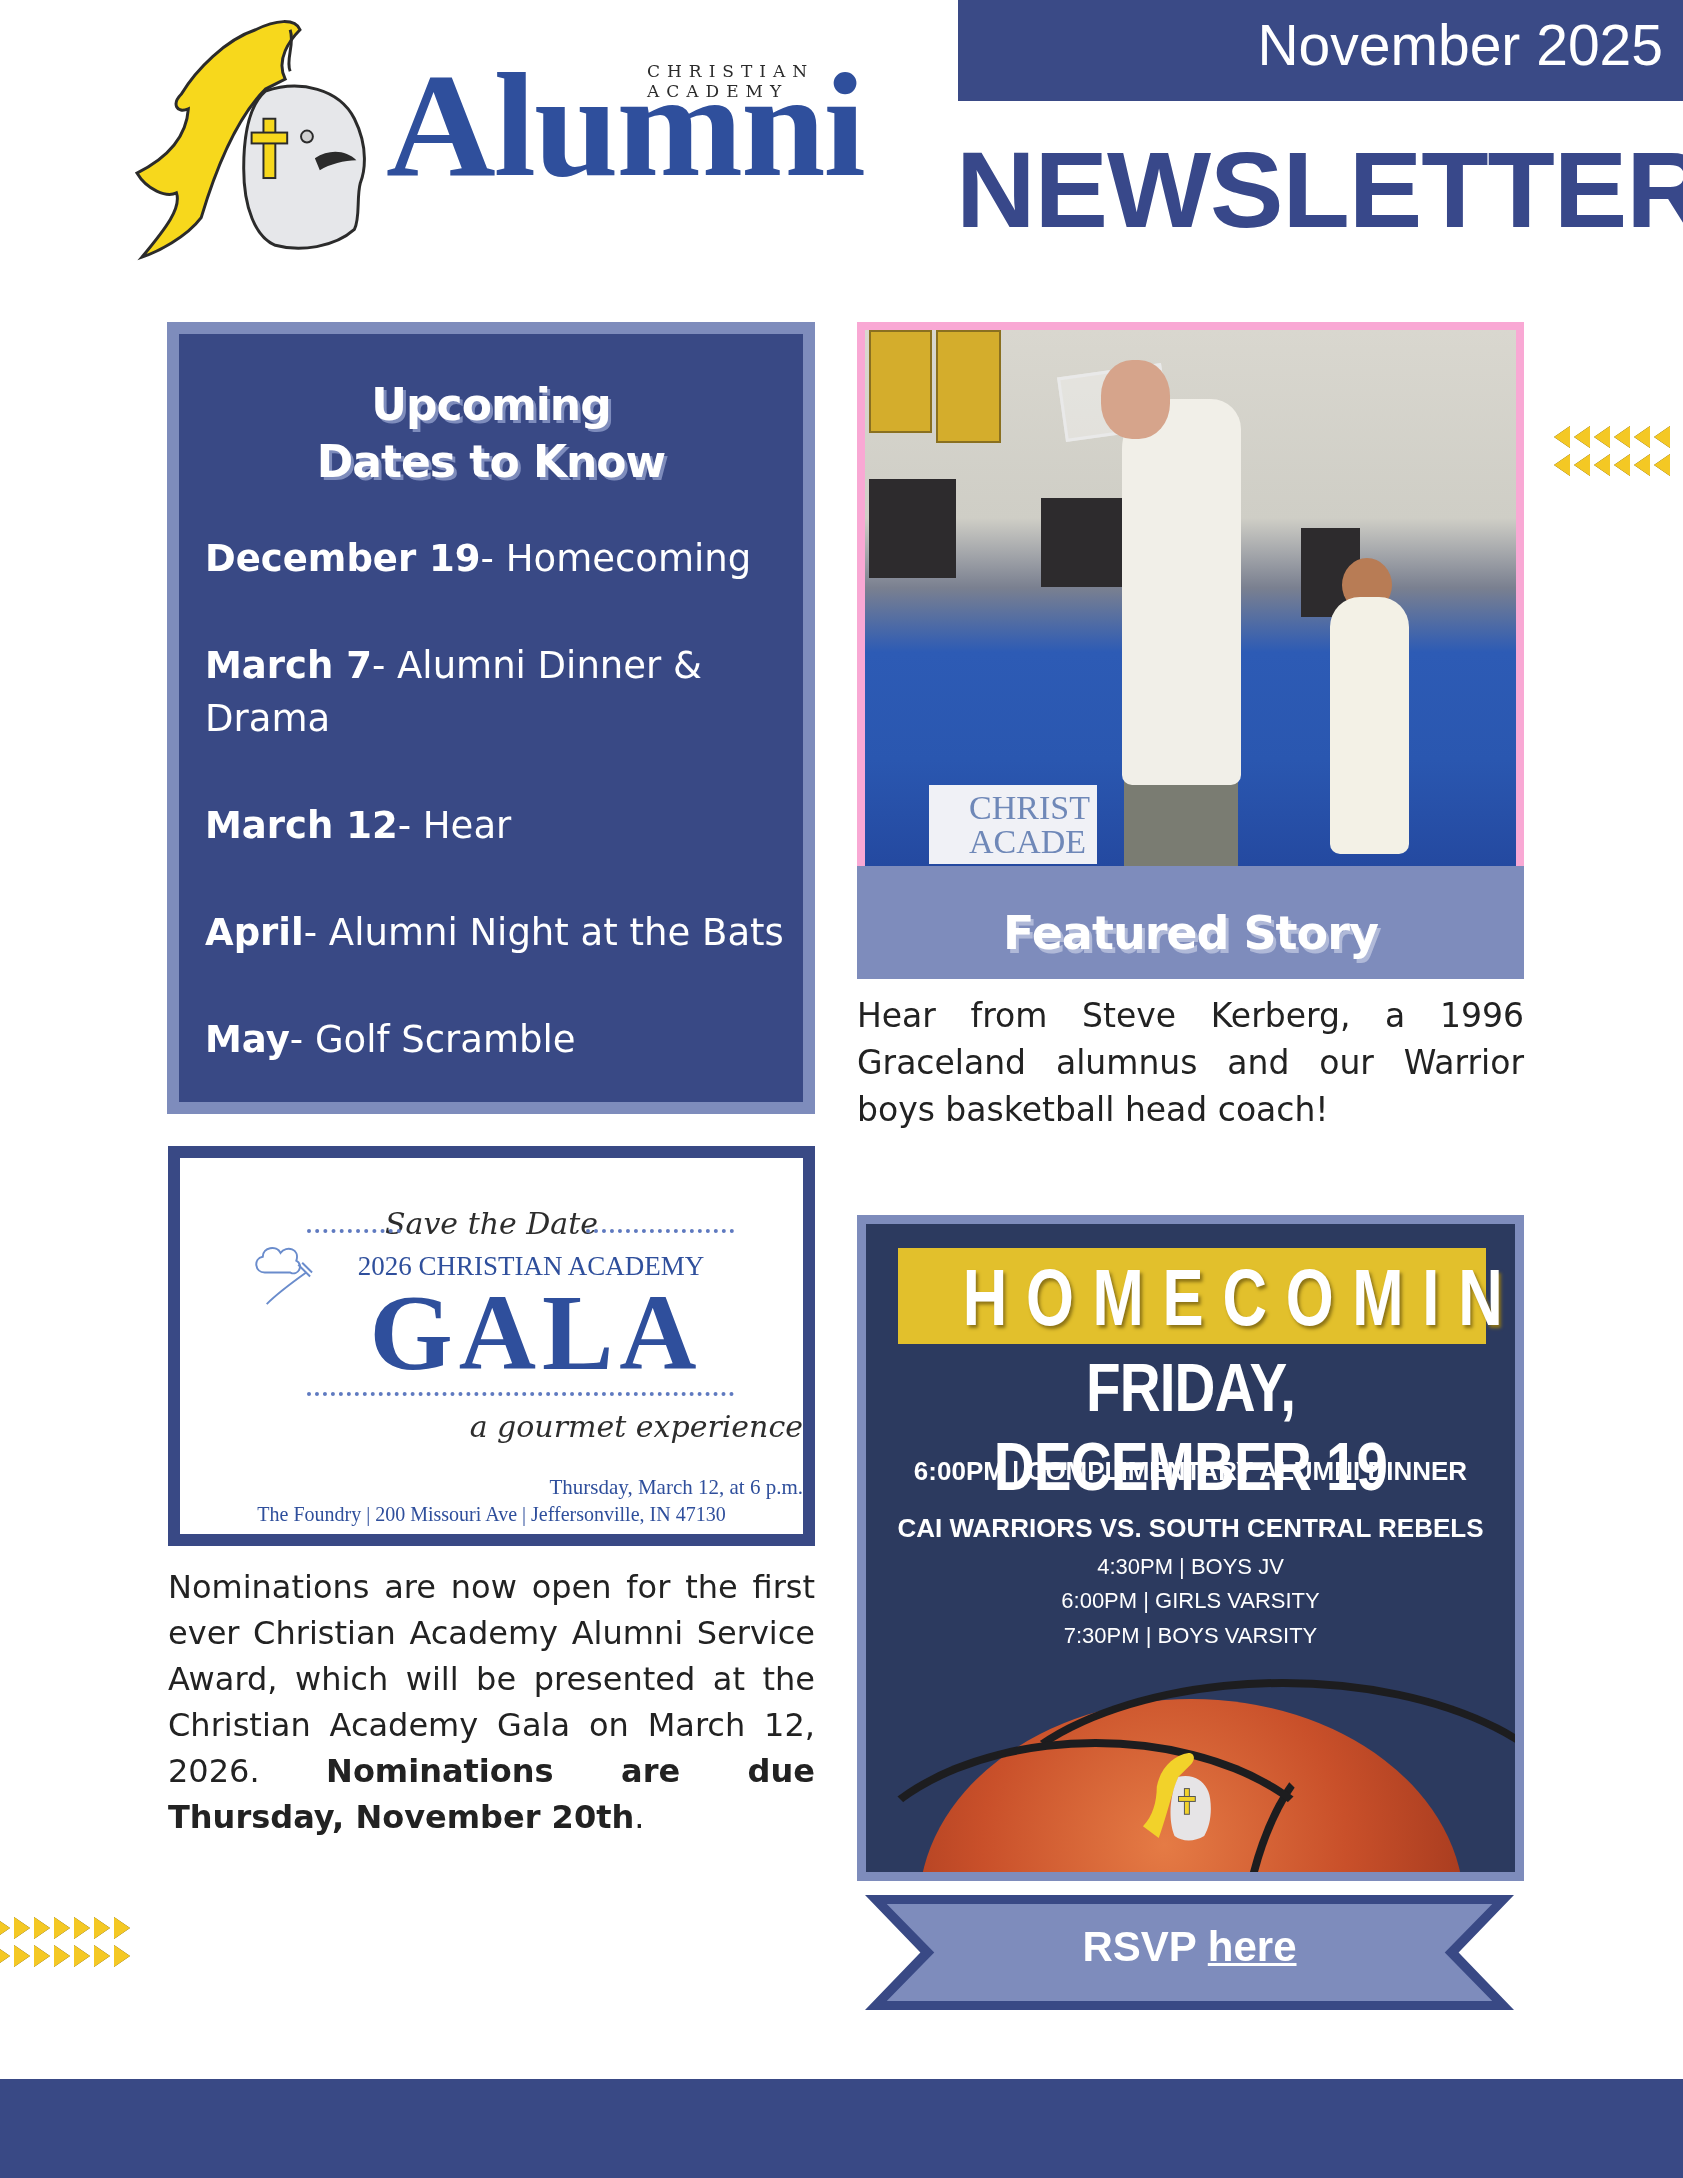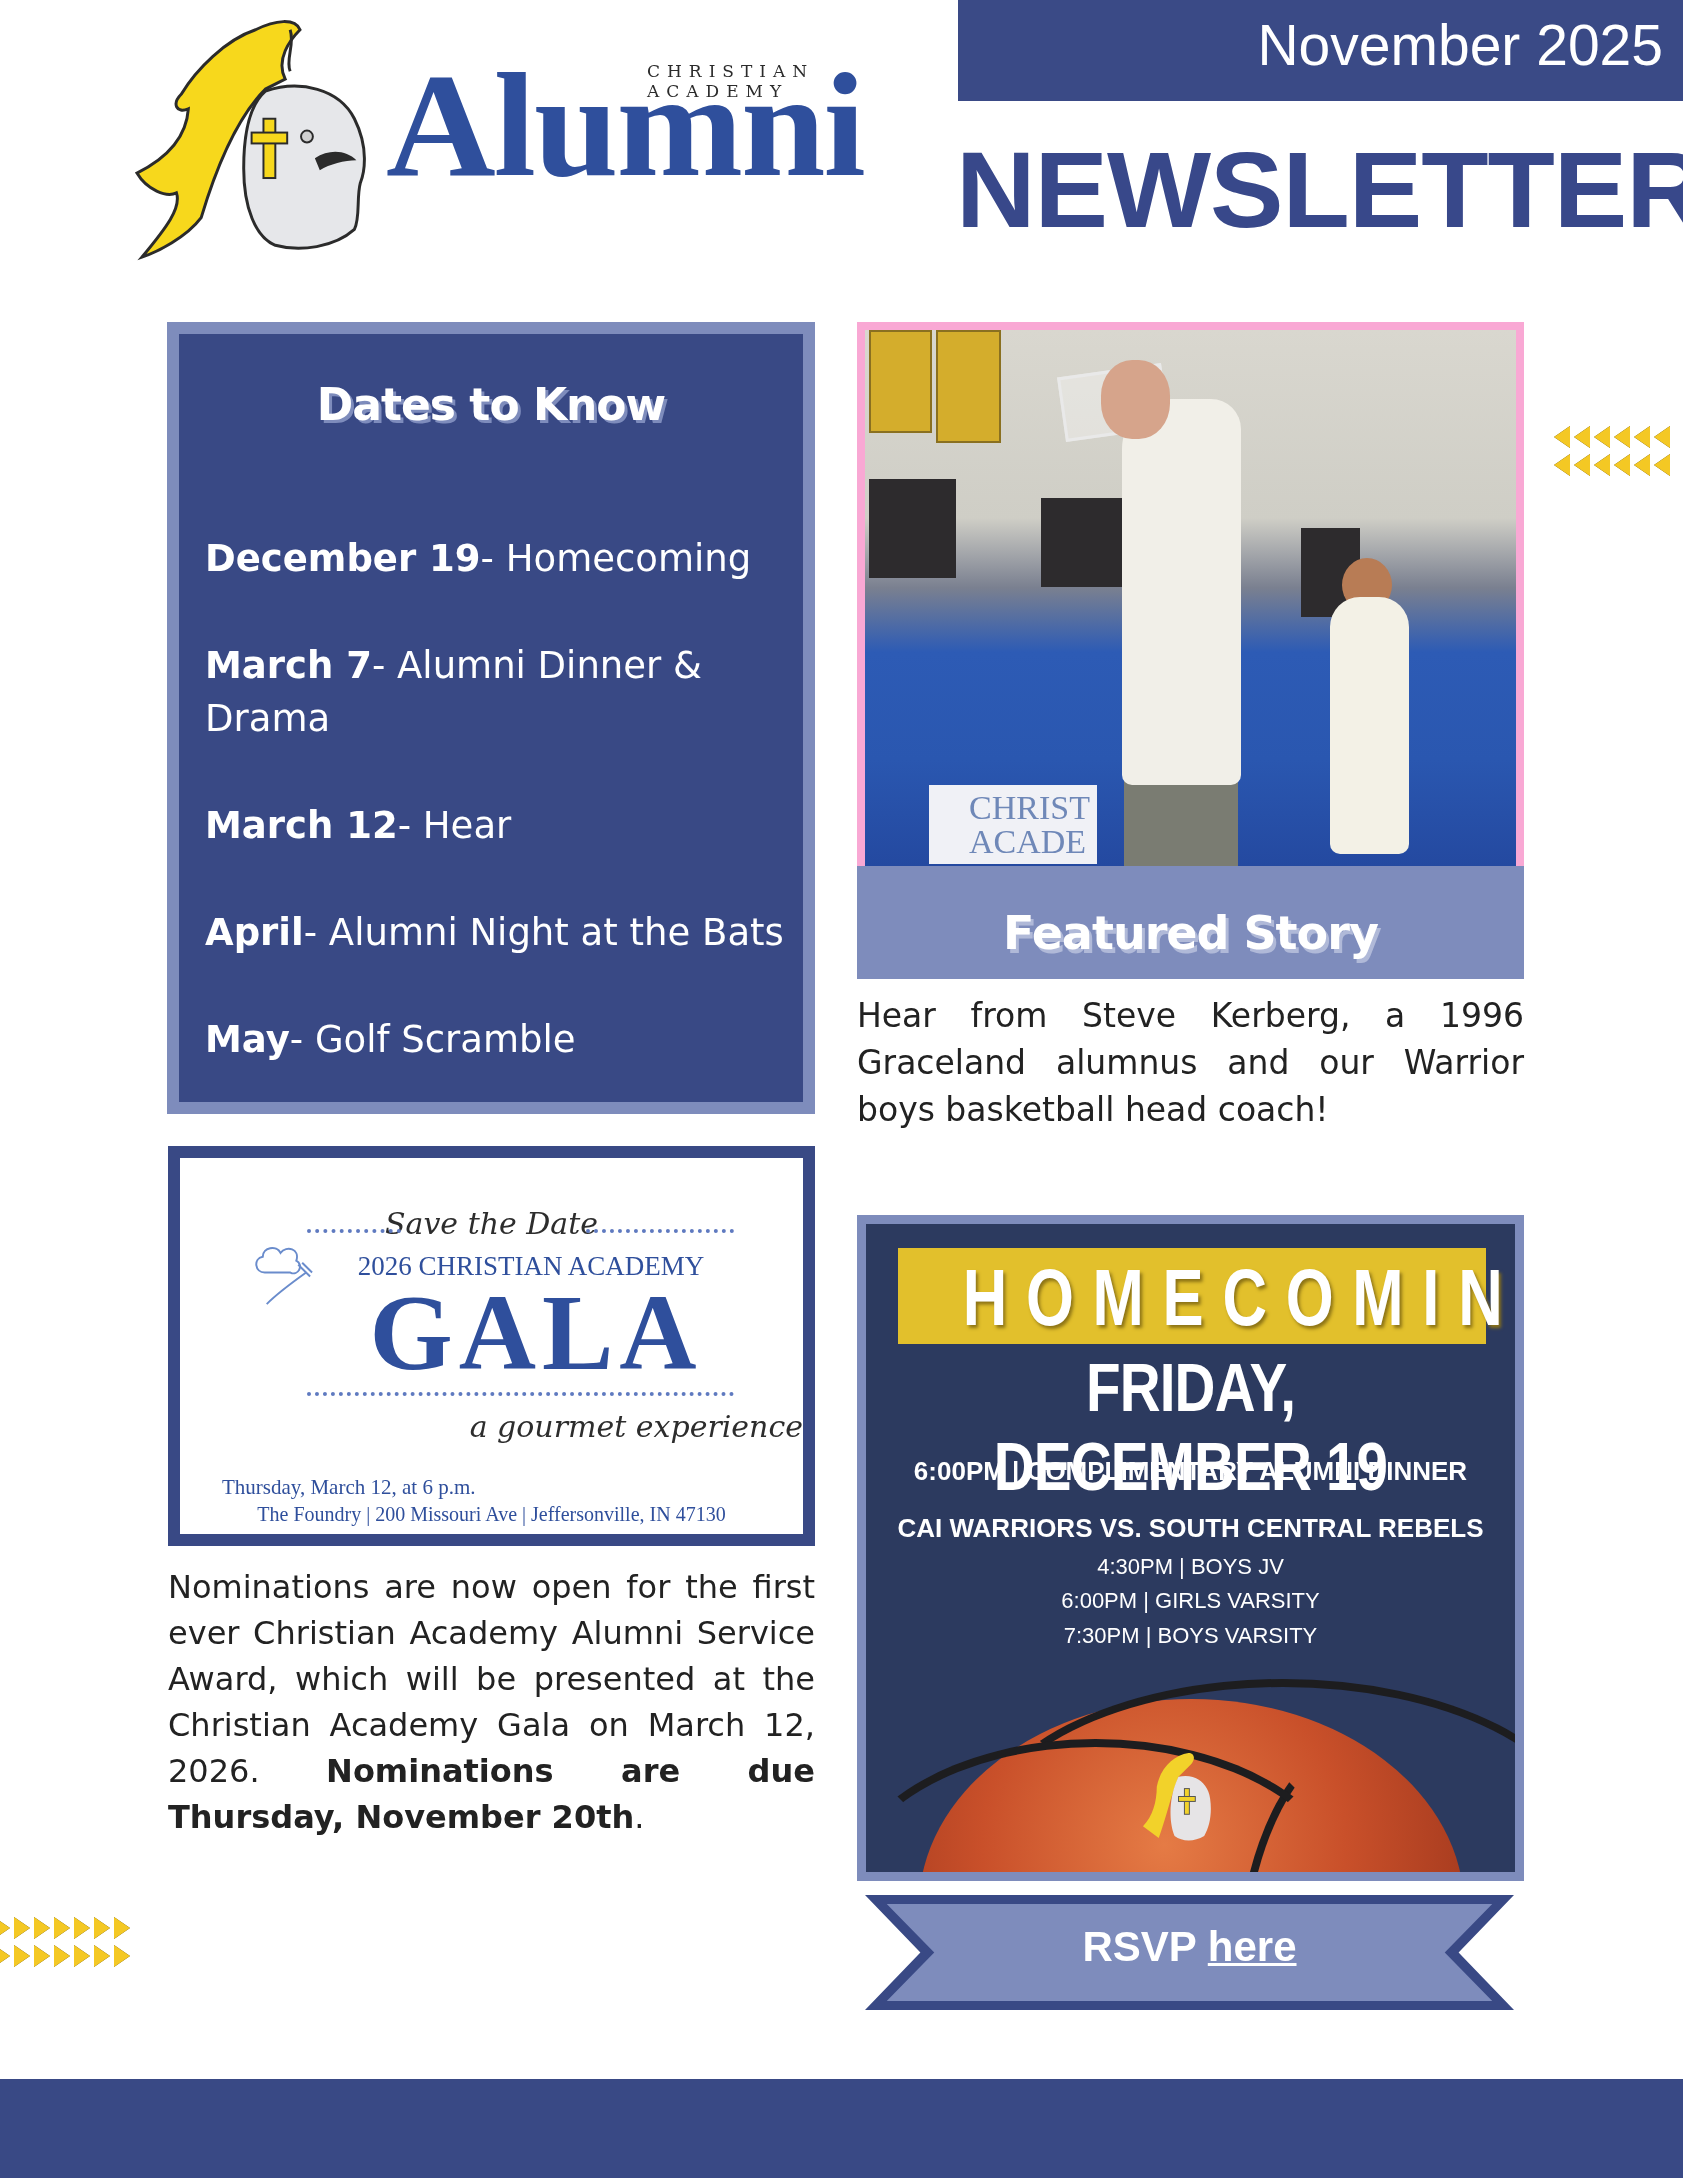--- a/index.html
+++ b/index.html
@@ -60,22 +60,22 @@
   #gala-inner { position:absolute; left:12px; top:12px; right:12px; bottom:12px; background:#fff; }
   .gala-save { position:absolute; left:0; right:0; top:48px; text-align:center; font-family:"DejaVu Serif", serif;
     font-style:italic; font-size:30px; color:#2d2d2d; }
   .gala-dots { position:absolute; left:127px; right:69px; height:0; border-top:4px dotted #5f7ac0; }
   .gala-org { position:absolute; left:0; right:0; top:93px; text-align:center; padding-left:79px; font-family:"Liberation Serif", serif;
     font-size:27px; color:#2f4f9c; }
   .gala-title { position:absolute; left:0; right:0; top:121px; text-align:center; padding-left:89px; font-family:"Liberation Serif", serif;
     font-weight:bold; font-size:107px; line-height:109px; color:#2f4f9c; letter-spacing:6px; }
   .gala-sub { position:absolute; left:0; right:0; top:251px; text-align:right; font-family:"DejaVu Serif", serif;
     font-style:italic; font-size:30px; color:#2d2d2d; }
-  .gala-when { position:absolute; left:0; right:0; top:317px; text-align:left; font-family:"Liberation Serif", serif;
-    font-size:21px; color:#2f4f9c;padding-left:42px; }
+  .gala-when { position:absolute; left:0; right:0; top:317px; text-align:right; font-family:"Liberation Serif", serif;
+    font-size:21px; color:#2f4f9c; }
   .gala-where { position:absolute; left:0; right:0; top:345px; text-align:center; font-family:"Liberation Serif", serif;
     font-size:20px; color:#2f4f9c; white-space:nowrap; }
   .chef-icon { position:absolute; left:67px; top:85px; width:69px; height:69px; }
 
   #nomination-text { left:168px; top:1564px; width:647px; font-size:32px; line-height:46px; color:#222; text-align:justify; }
   #nomination-text b { font-weight:bold; }
 
   
   #home-box { left:857px; top:1215px; width:667px; height:666px; background:#7e8cbc; }
   #home-inner { position:absolute; left:9px; top:9px; right:9px; bottom:9px; background:#2c3a5f; overflow:hidden; }
@@ -165,20 +165,21 @@
       <div class="tri-r"></div>
       <div class="tri-r"></div>
       <div class="tri-r"></div>
       <div class="tri-r"></div>
     </div>
 </div>
 
 <div id="dates-box" class="abs">
   <div id="dates-inner">
     <div class="dates-heading">
+      <div>Upcoming</div>
       <div>Dates to Know</div>
     </div>
     <div class="date-item" style="top:198px;">
       <b>December 19</b><span>- Homecoming</span>
     </div>
     <div class="date-item" style="top:305px; right:89px;">
       <b>March 7</b><span>- Alumni Dinner &amp; Drama</span>
     </div>
     <div class="date-item" style="top:465px;">
       <b>March 12</b><span>- Hear</span>

